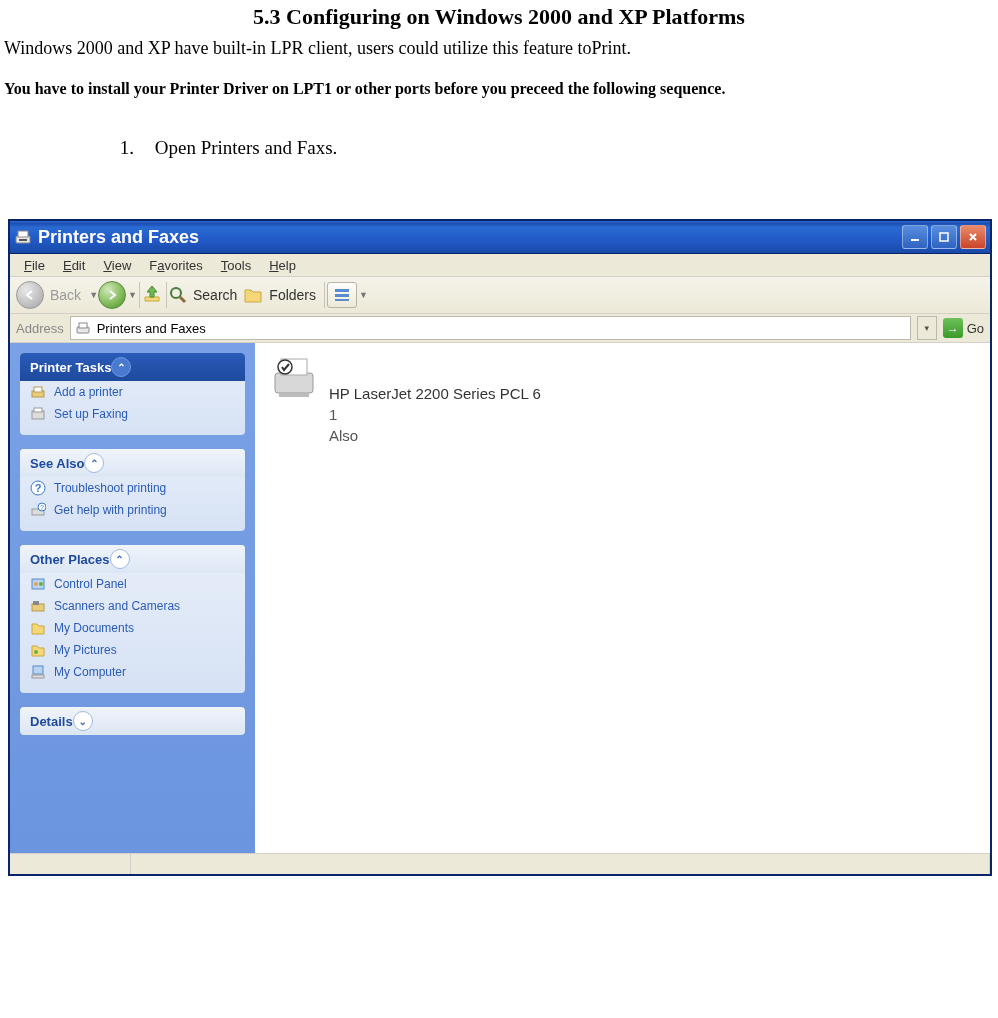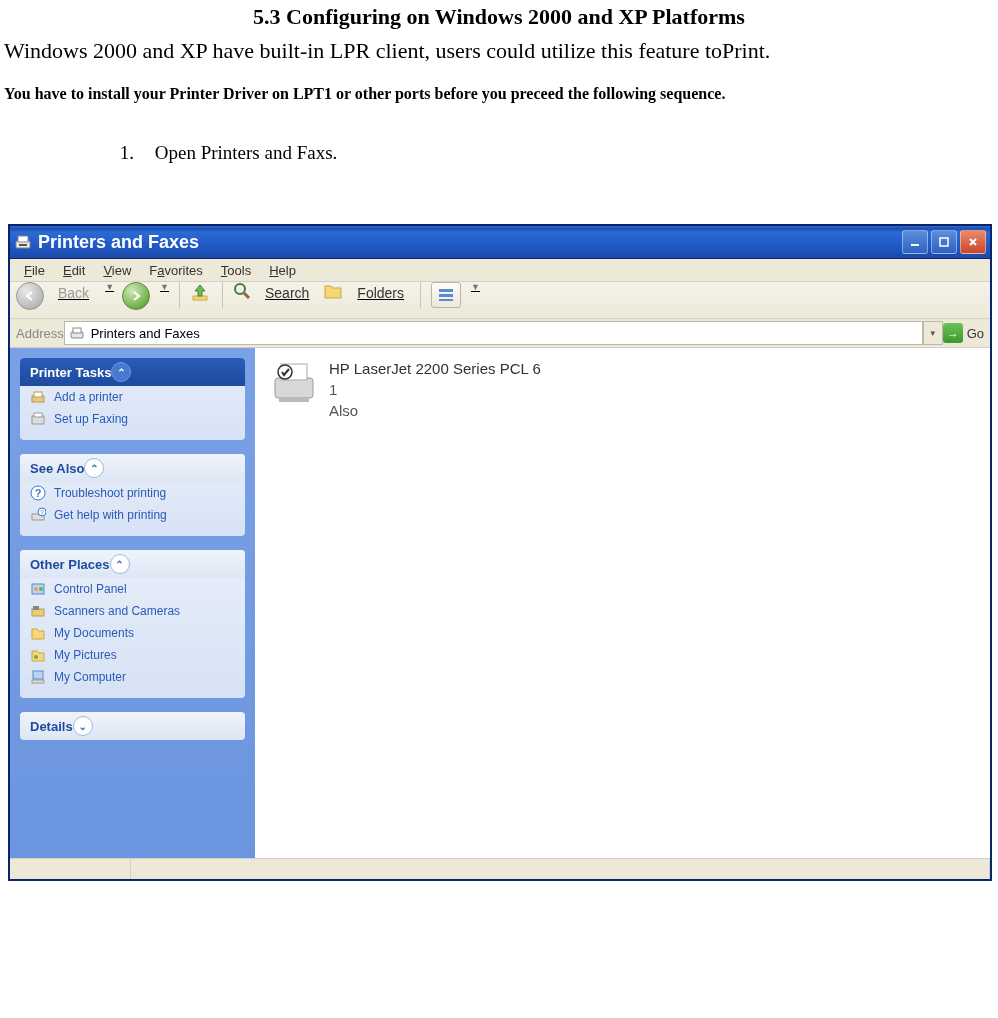--- a/index.html
+++ b/index.html
@@ -13,21 +13,21 @@
   .doc {
     padding: 0 4px 20px 4px;
   }
   h2 {
     font-size: 22px;
     margin: 4px 0 8px 0;
     font-weight: bold;
     text-align: center;
   }
   .para {
-    font-size: 22px;
+    font-size: 18px;
     margin: 6px 0 14px 0;
   }
   .bold-para {
     font-size: 16px;
     font-weight: bold;
     line-height: 2.0;
     margin: 6px 0 30px 0;
   }
   .step {
     font-size: 19px;
@@ -107,25 +107,23 @@
   .menubar span {
     padding: 2px 8px;
     font-size: 13px;
     color: #333;
   }
   .menubar span u { text-decoration: underline; }
   .toolbar {
     height: 36px;
     background: linear-gradient(#f5f3e9, #ece9d8);
     display: flex;
-    align-items: flex-start;
+    align-items: center;
     padding: 0 6px;
-    gap: 8px;
     border-bottom: 1px solid #d4d0c8;
-    text-decoration: underline;
   }
   .tb-btn {
     display: flex;
     align-items: center;
     gap: 5px;
     padding: 3px 6px;
     border-radius: 3px;
     color: #9a9a9a;
     font-size: 14px;
   }
@@ -170,20 +168,21 @@
     display: flex;
     align-items: center;
     justify-content: center;
   }
   .addressbar {
     height: 28px;
     background: #ece9d8;
     display: flex;
     align-items: center;
     padding: 0 6px;
+    gap: 6px;
     border-bottom: 1px solid #d4d0c8;
   }
   .addr-label { color: #888; font-size: 13px; }
   .addr-field {
     flex: 1;
     height: 22px;
     background: #fff;
     border: 1px solid #bcb8ac;
     display: flex;
     align-items: center;
@@ -286,21 +285,21 @@
   }
   .printer-ico {
     width: 50px; height: 50px;
     position: relative;
   }
   .printer-info {
     font-size: 15px;
     color: #555;
     line-height: 1.4;
   }
-  .printer-info .pname { color: #333; }
+  .printer-info .pname { color: #333; margin-top: 30px; }
   .statusbar {
     height: 20px;
     background: #ece9d8;
     border-top: 1px solid #d4d0c8;
     display: flex;
   }
   .statusbar .cell {
     border-right: 1px solid #d4d0c8;
     height: 100%;
   }

